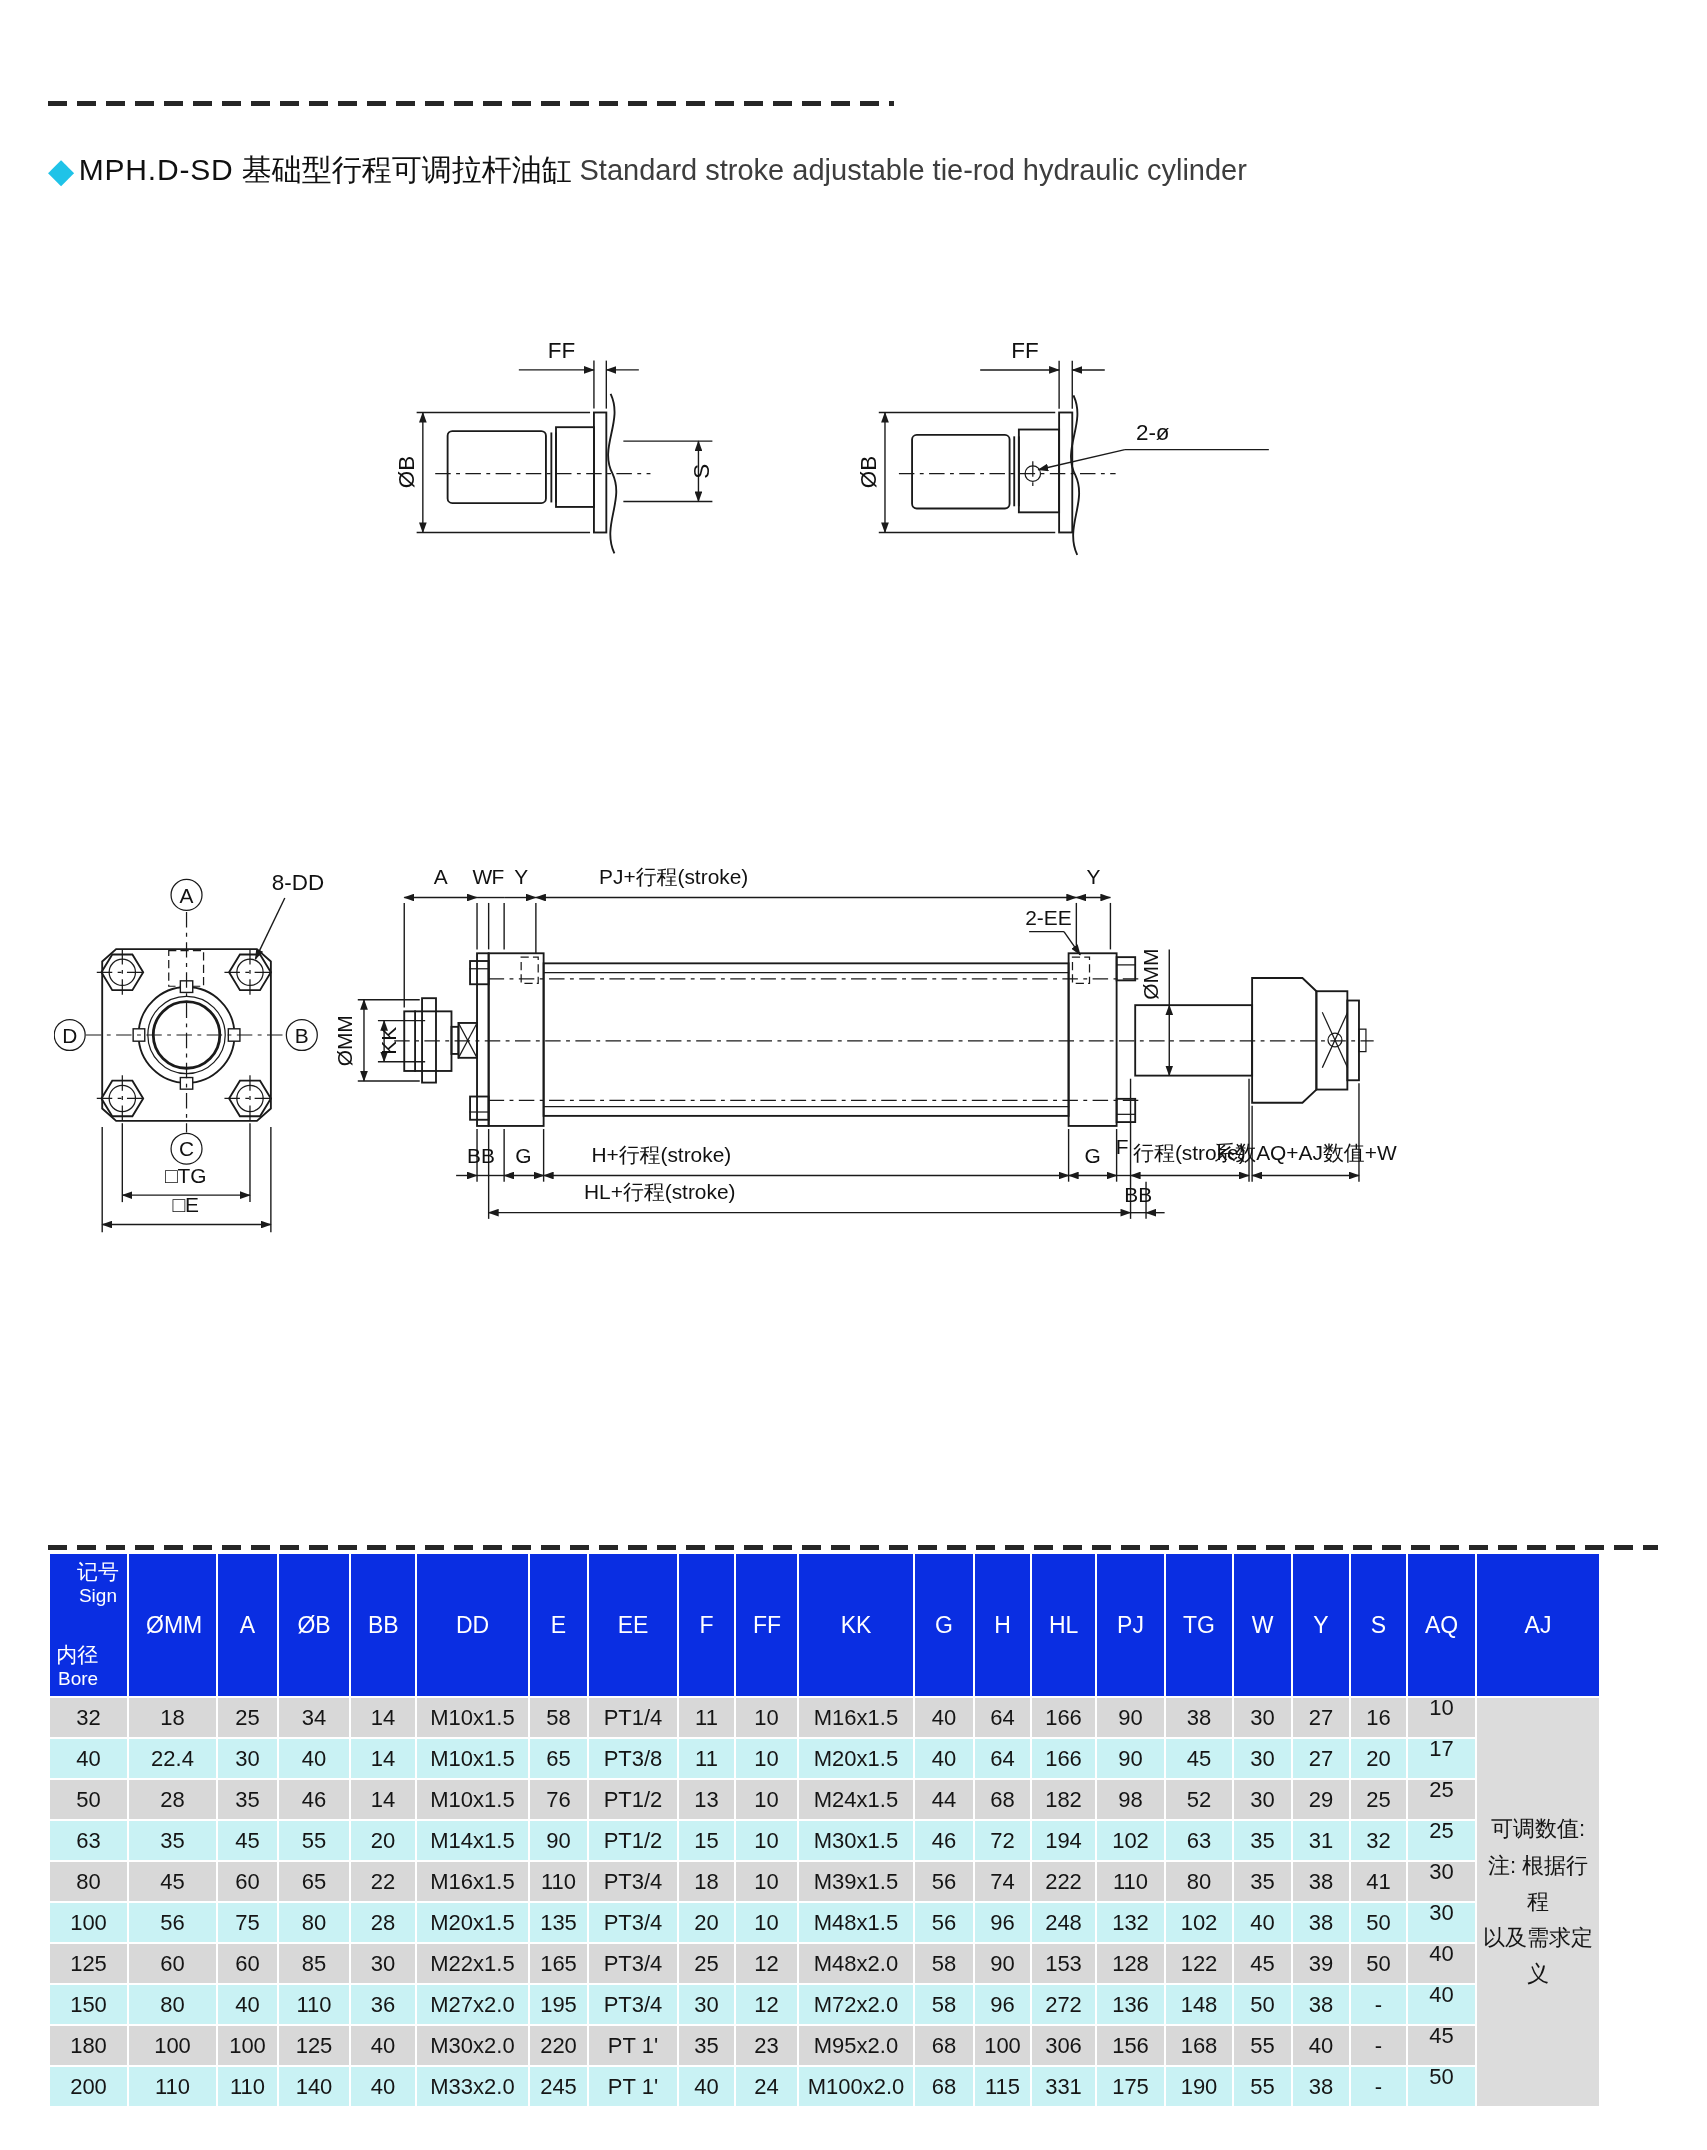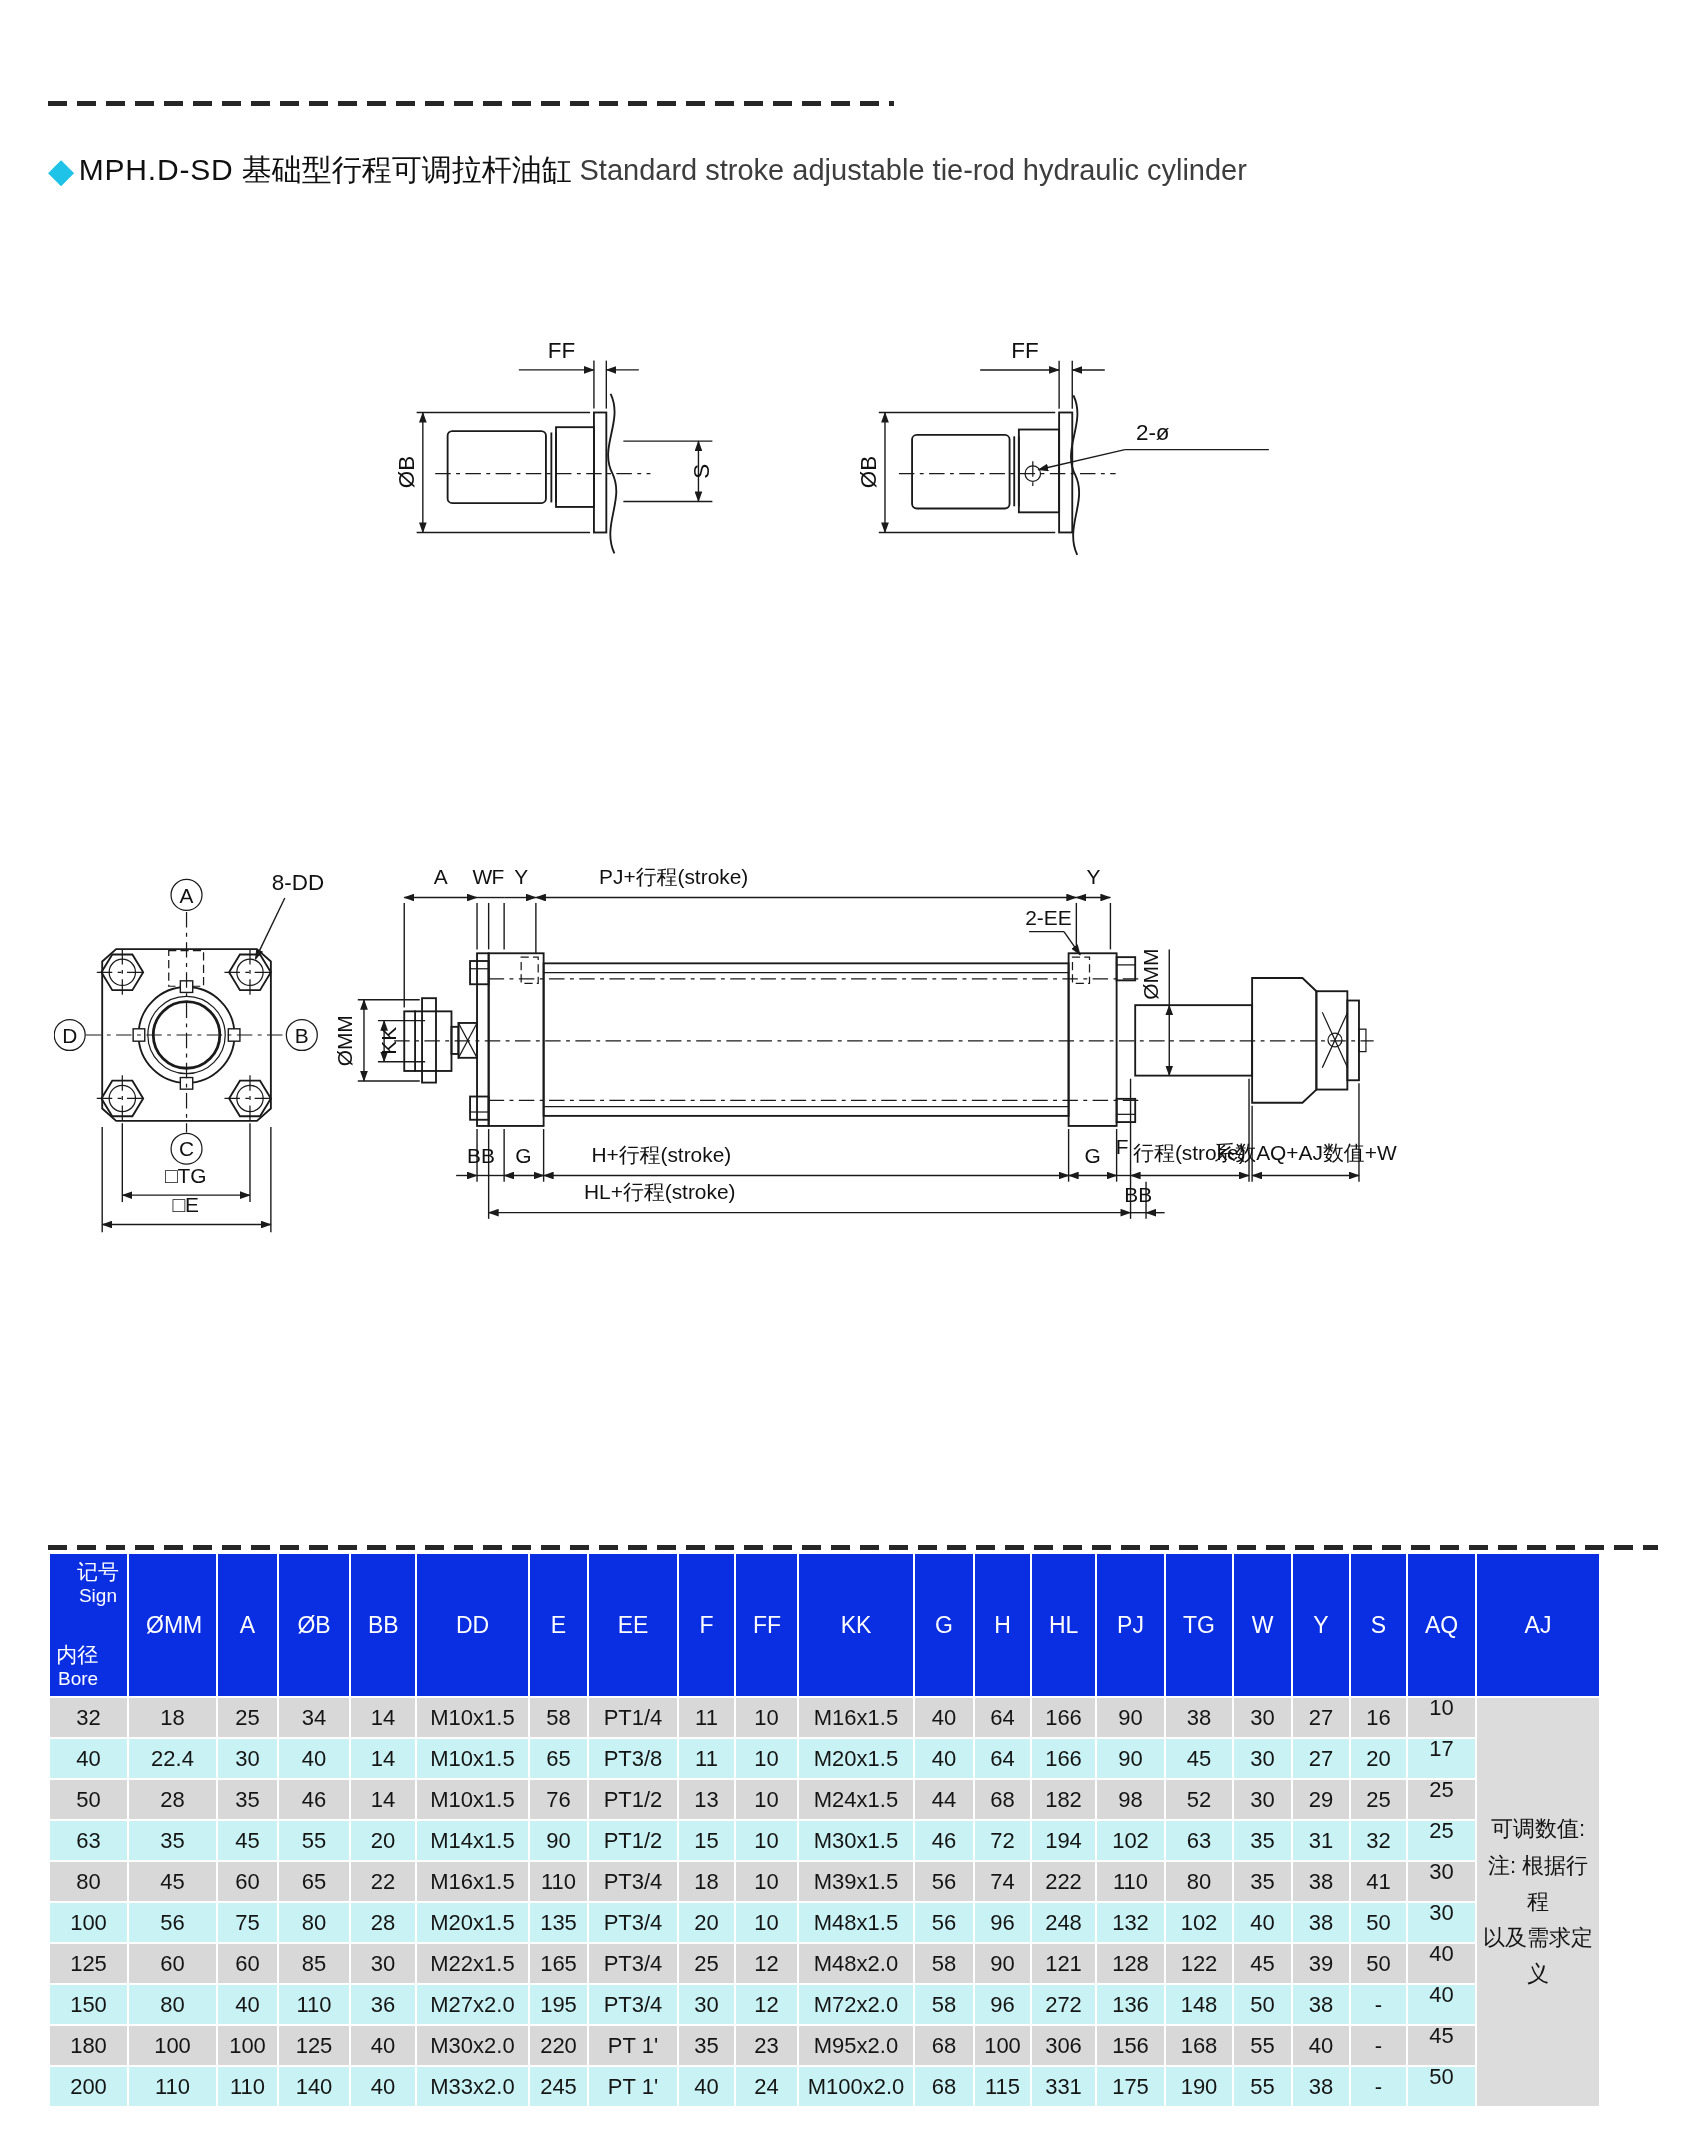--- a/index.html
+++ b/index.html
@@ -498,21 +498,21 @@
           <td>85</td>
           <td>30</td>
           <td>M22x1.5</td>
           <td>165</td>
           <td>PT3/4</td>
           <td>25</td>
           <td>12</td>
           <td>M48x2.0</td>
           <td>58</td>
           <td>90</td>
-          <td>121</td>
+          <td>153</td>
           <td>128</td>
           <td>122</td>
           <td>45</td>
           <td>39</td>
           <td>50</td>
           <td><span class="aqv">40</span></td>
         </tr>
         <tr class="cyan">
           <td>150</td>
           <td>80</td>

